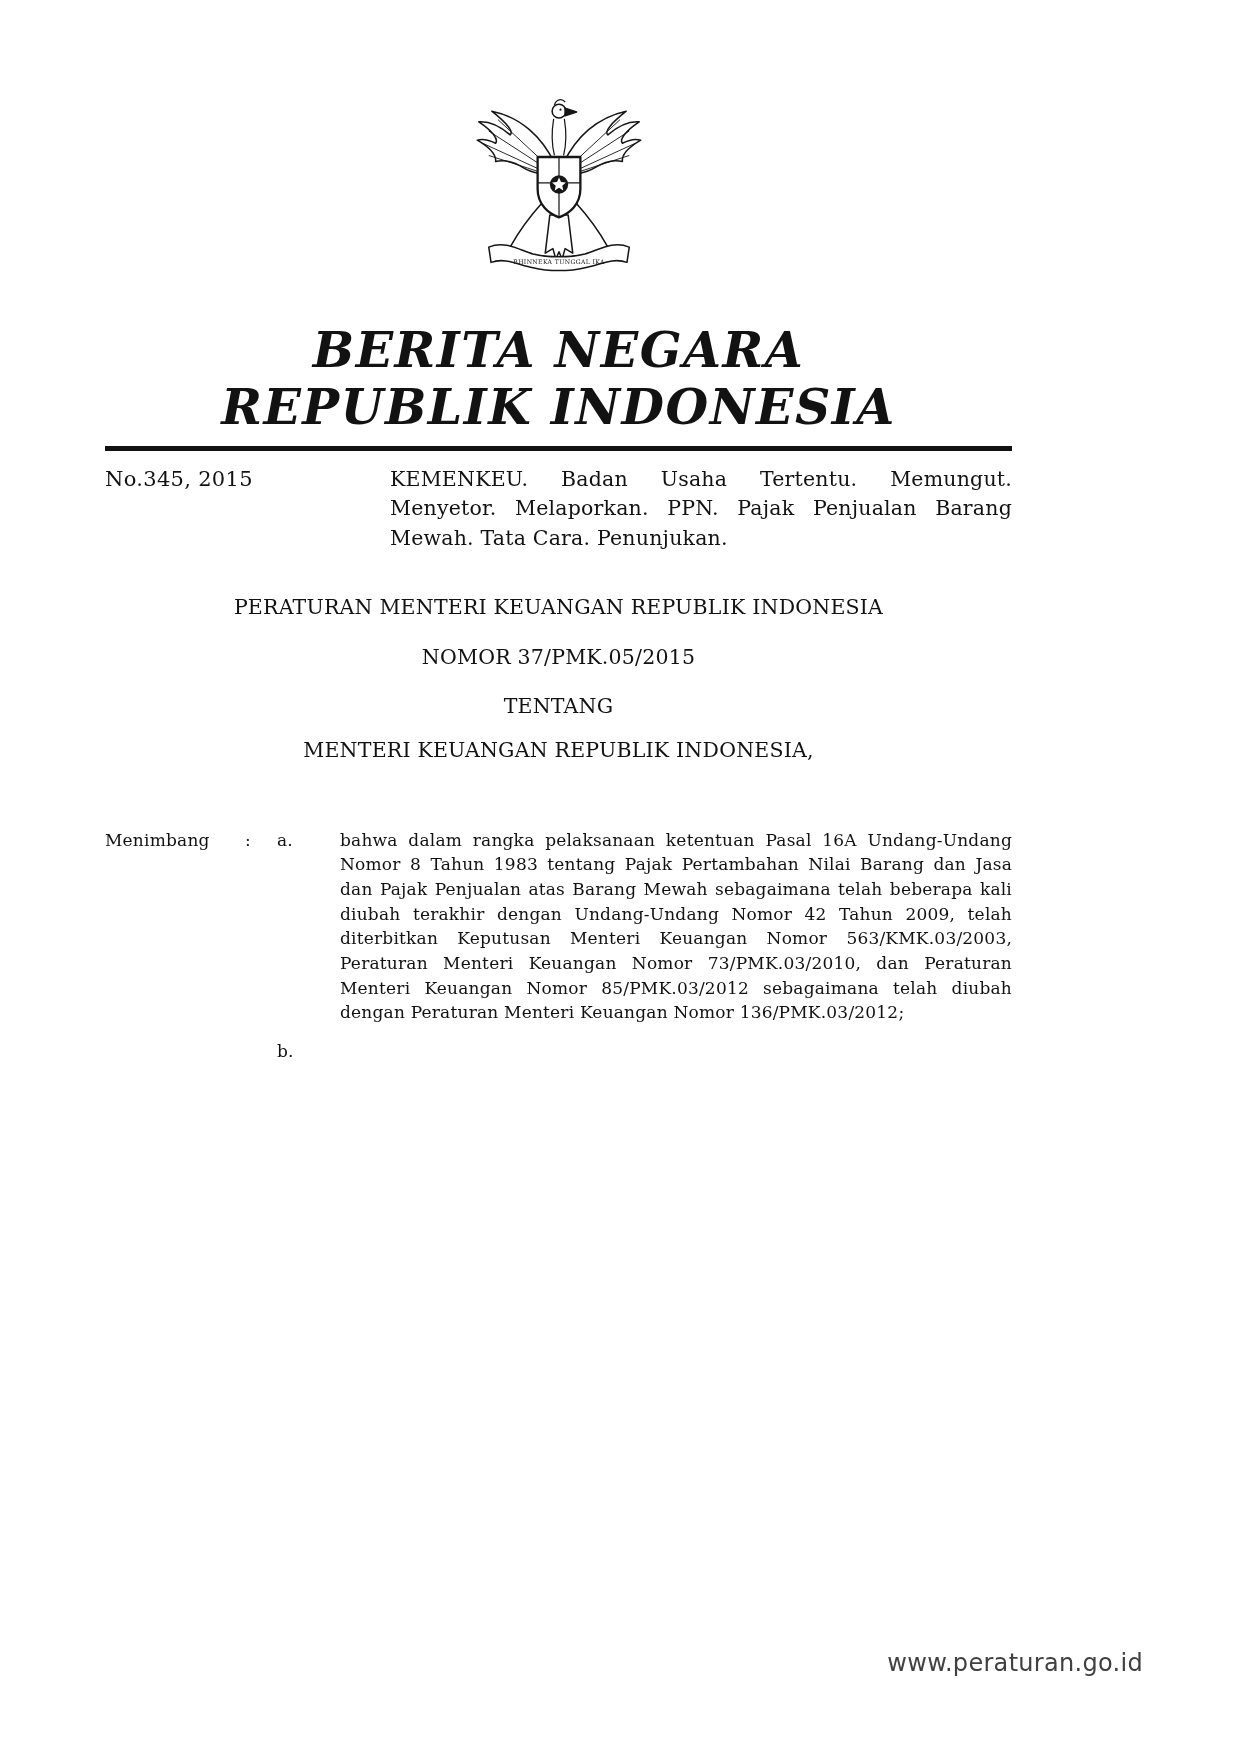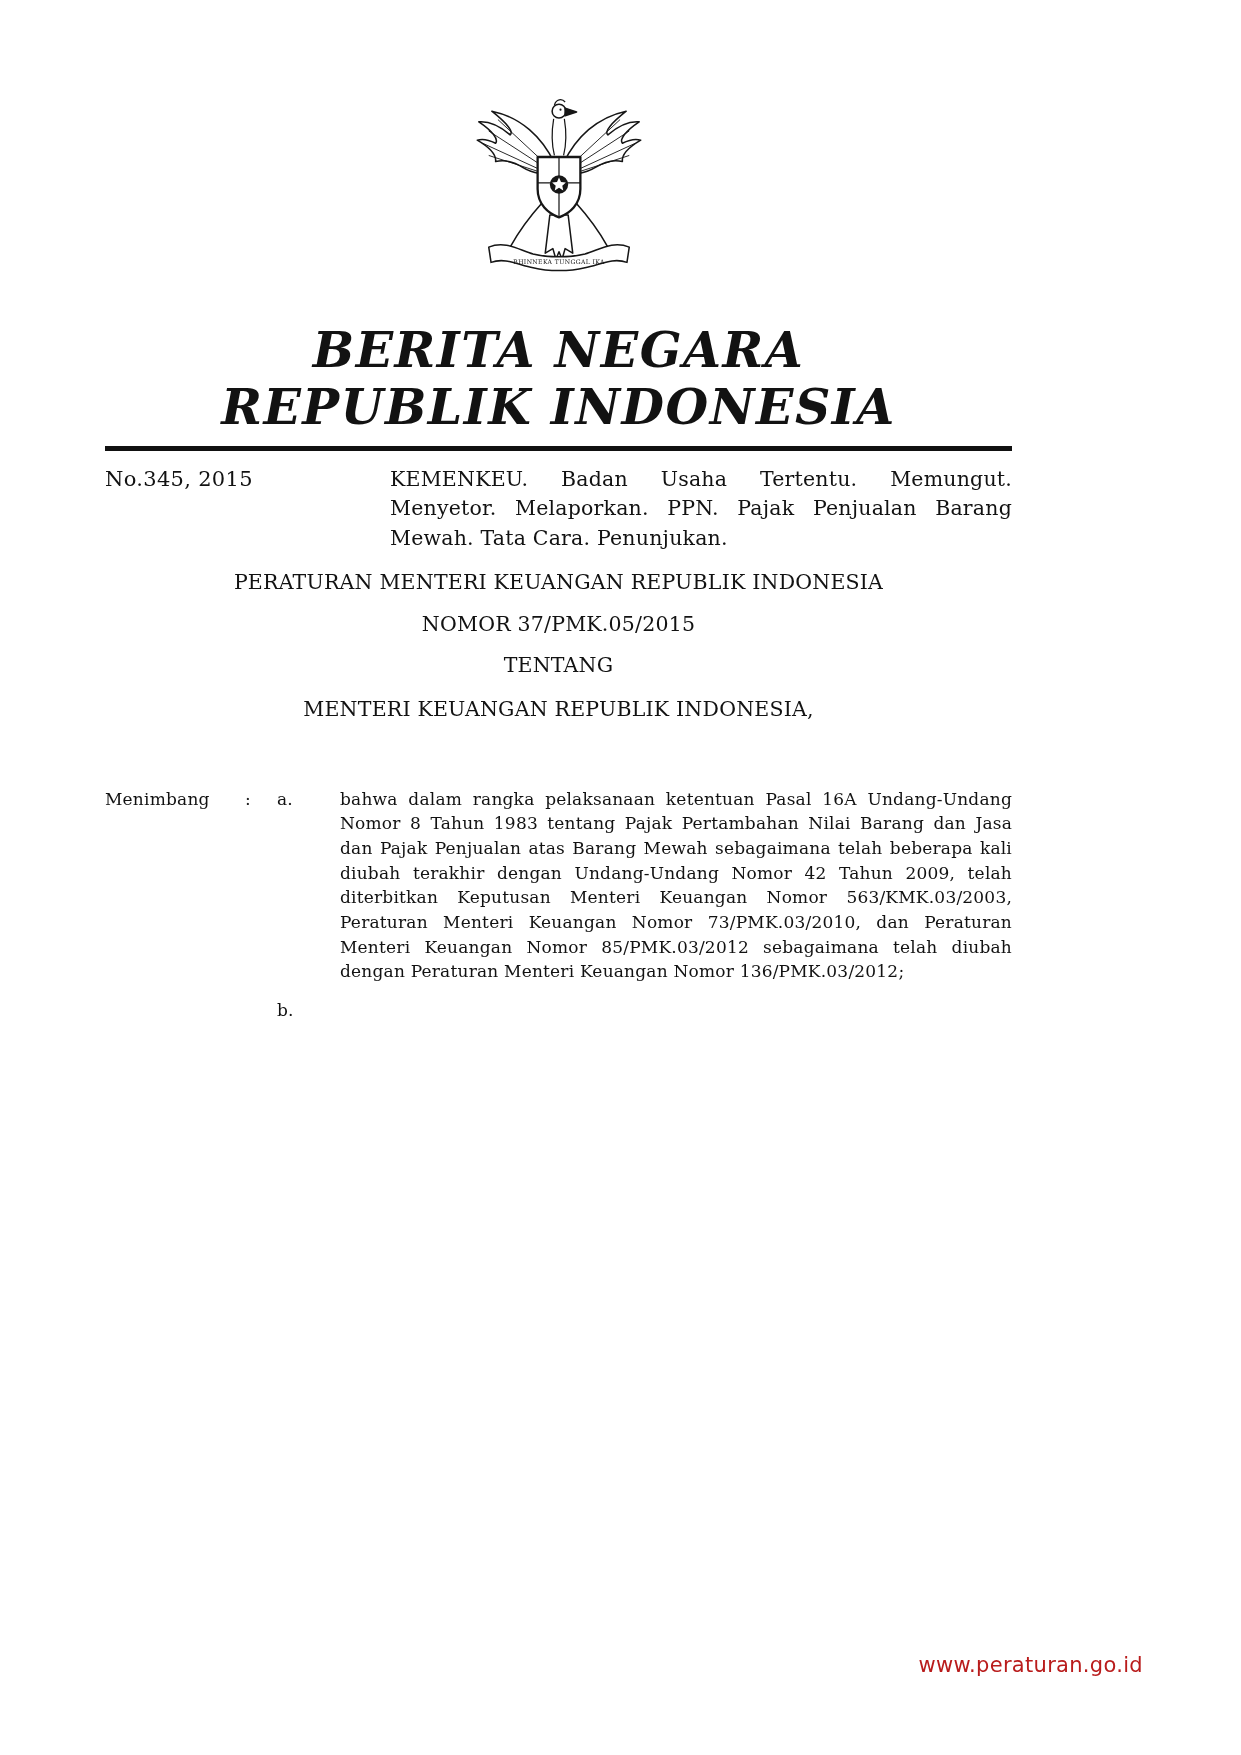--- a/index.html
+++ b/index.html
@@ -51,22 +51,22 @@
     line-height:1.45;
     letter-spacing:.2px;
     text-align:justify;
   }
   .cline{
     text-align:center;
     font-size:20.5px;
     letter-spacing:.2px;
     line-height:1.45;
   }
-  .mt-30{margin-top:14px}
-  .mt-12{margin-top:12px}
+  .mt-30{margin-top:39px}
+  .mt-12{margin-top:20px}
   .mt-28{margin-top:28px}
   .mt-14{margin-top:14px}
   .subject{
     margin-top:12px;
     padding:0 4px;
   }
   .cons{
     margin-top:62px;
     font-size:17px;
     line-height:1.45;
@@ -79,22 +79,22 @@
   }
   .cons-row:first-child{margin-top:0;}
   .cons-text{
     text-align:justify;
   }
   .footer{
     position:absolute;
     right:98px;
     bottom:78px;
     font-family:"DejaVu Sans","Liberation Sans",sans-serif;
-    font-size:21px;
-    color:#b91c1c;
+    font-size:24px;
+    color:#404040;
     letter-spacing:.3px;
   }
   svg text.motto{
     font-family:"DejaVu Serif",serif;
     font-size:8px;
     letter-spacing:.5px;
   }
 </style>
 </head>
 <body>

